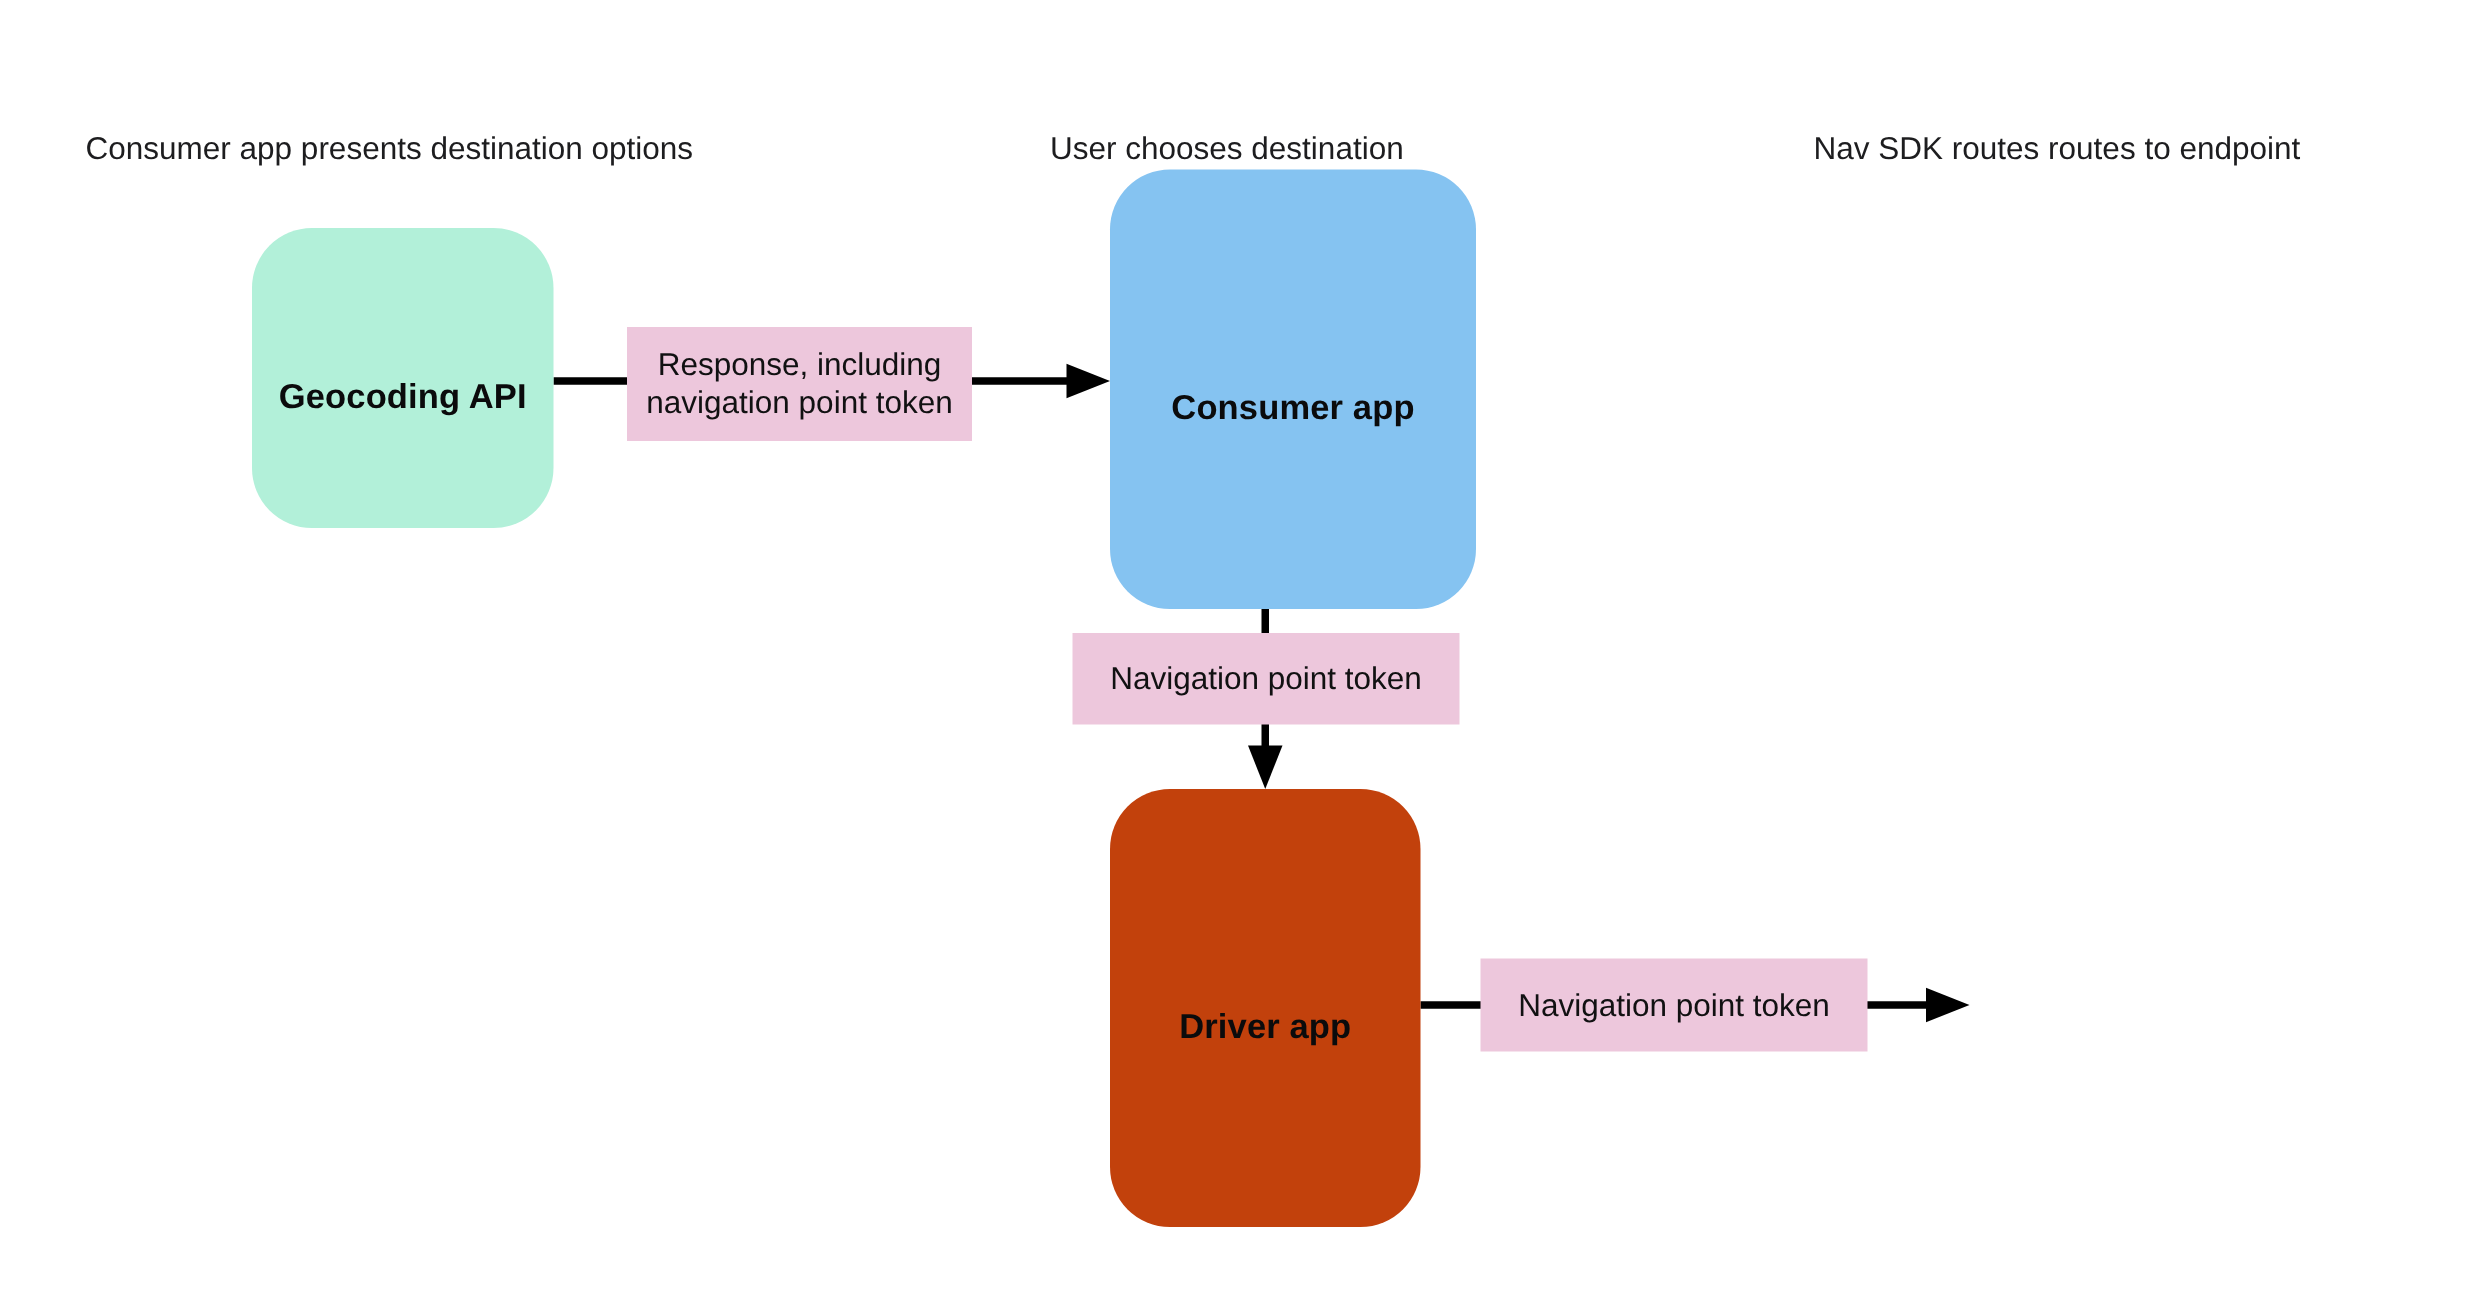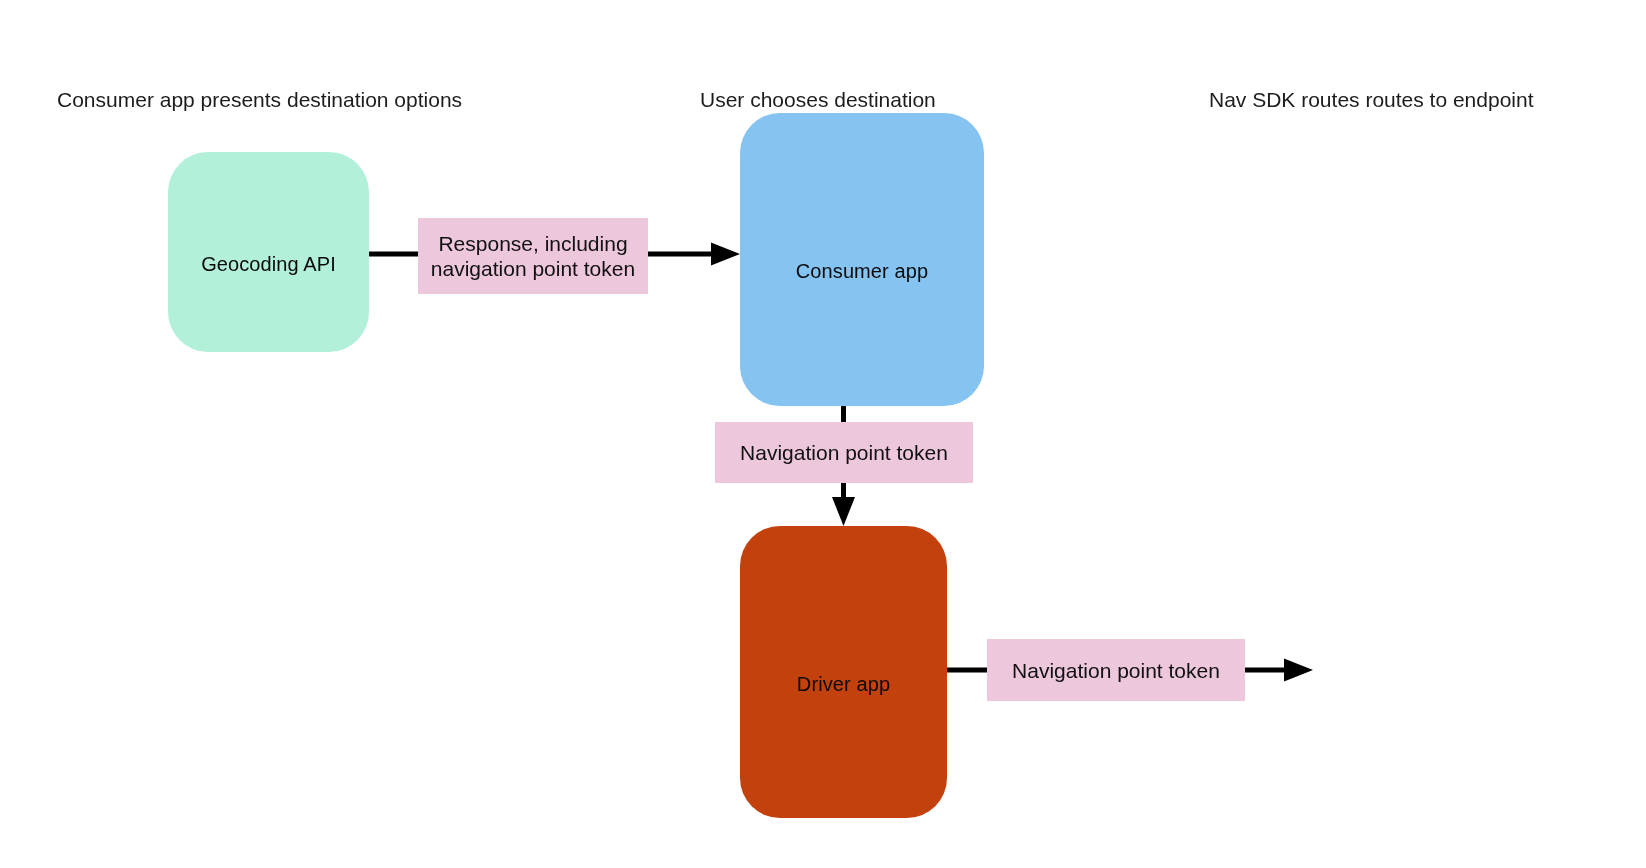--- a/index.html
+++ b/index.html
@@ -28,22 +28,22 @@
 
   .node {
     position: absolute;
     border-radius: 40px;
     display: flex;
     align-items: center;
     justify-content: center;
     text-align: center;
   }
   .node .node-label {
-    font-size: 20px;
-    font-weight: 400;
+    font-size: 23px;
+    font-weight: 700;
     color: #0b0b0c;
     letter-spacing: 0.1px;
     margin-top: 24px;
   }
   #node-geocoding { left: 168px; top: 152px; width: 201px; height: 200px; background: #b2f0d9; }
   #node-consumer  { left: 740px; top: 113px; width: 244px; height: 293px; background: #85c3f1; }
   #node-driver    { left: 740px; top: 526px; width: 207px; height: 292px; background: #c2410c; }
   #node-navsdk    { left: 1313px; top: 565px; width: 209px; height: 210px; background: #e8a78e; }
 
   .edges-layer {

